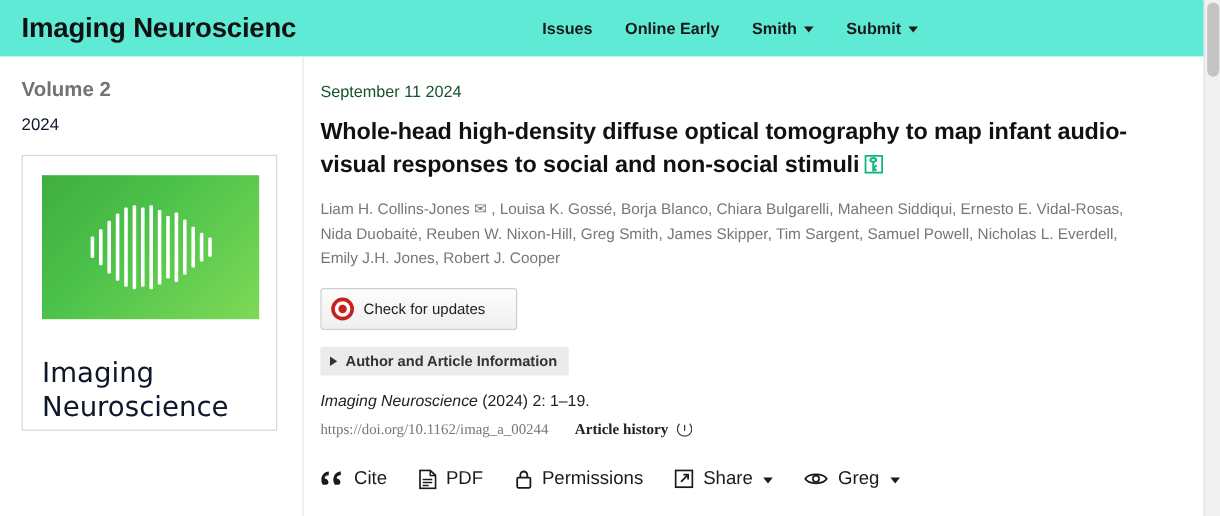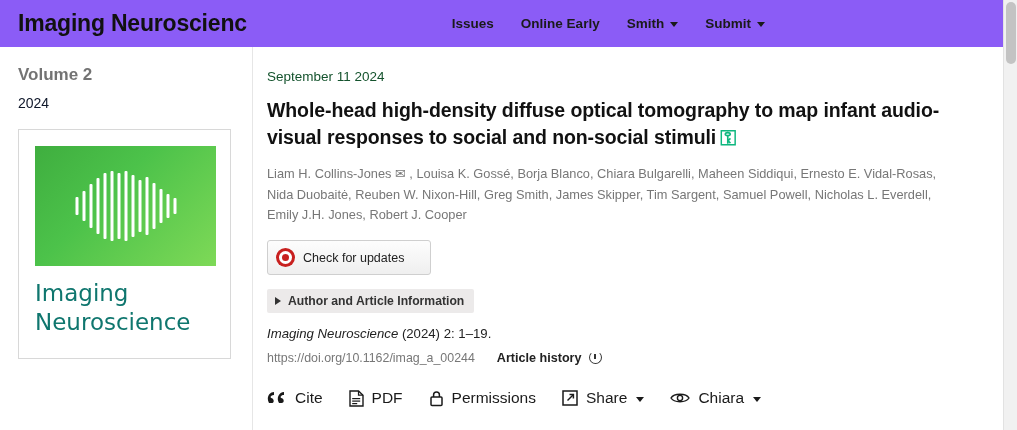--- a/index.html
+++ b/index.html
@@ -8,21 +8,21 @@
     width: 1017px; height: 430px;
     background: #ffffff;
     font-family: "Liberation Sans", sans-serif;
     overflow: hidden;
   }
   .page { position: relative; width: 1017px; height: 430px; background:#fff; }
 
   
   .header {
     height: 47px;
-    background: #8b5cf6;
+    background: #5eead4;
     display: flex;
     align-items: center;
     padding: 12px 18px;
     position: relative;
   }
   .brand {
     font-size: 23px;
     font-weight: bold;
     color: #111;
     letter-spacing: -0.2px;
@@ -97,24 +97,24 @@
     gap: 4px;
     height: 70px;
   }
   .bars i {
     display: block;
     width: 3px;
     background: #ffffff;
     border-radius: 1px;
   }
   .cover-title {
-    margin-top: 13px;
+    margin-top: 31px;
     font-size: 23px;
     line-height: 1.28;
-    color: #0f766e;
+    color: #0f172a;
     font-family: "DejaVu Sans", sans-serif;
     font-weight: 400;
   }
 
   .content {
     flex: 1;
     padding: 22px 28px 0 15px;
     min-width: 0;
   }
   .pubdate {
@@ -207,20 +207,21 @@
     color: #222;
     margin-top: 13px;
   }
   .citation .jname { font-style: italic; }
 
   .doi-row {
     display: flex;
     align-items: center;
     gap: 22px;
     margin-top: 10px;
+    font-family: Liberation Serif, serif;
   }
   .doi {
     font-size: 12.4px;
     color: #777;
   }
   .art-hist {
     font-size: 12.6px;
     font-weight: bold;
     color: #222;
     display: inline-flex;
@@ -418,21 +419,21 @@
           </svg>
           <span>Share</span>
           <span class="caret"></span>
         </span>
 
         <span class="tool">
           <svg width="20" height="14" viewBox="0 0 20 14">
             <path d="M1 7 C4 2 16 2 19 7 C16 12 4 12 1 7 Z" fill="none" stroke="#1a1a1a" stroke-width="1.4"></path>
             <circle cx="10" cy="7" r="2.6" fill="none" stroke="#1a1a1a" stroke-width="1.4"></circle>
           </svg>
-          <span>Chiara</span>
+          <span>Greg</span>
           <span class="caret"></span>
         </span>
       </div>
     </div>
   </div>
 
   <div class="vsep"></div>
 
   <div class="scrollbar">
     <div class="scroll-thumb"></div>

